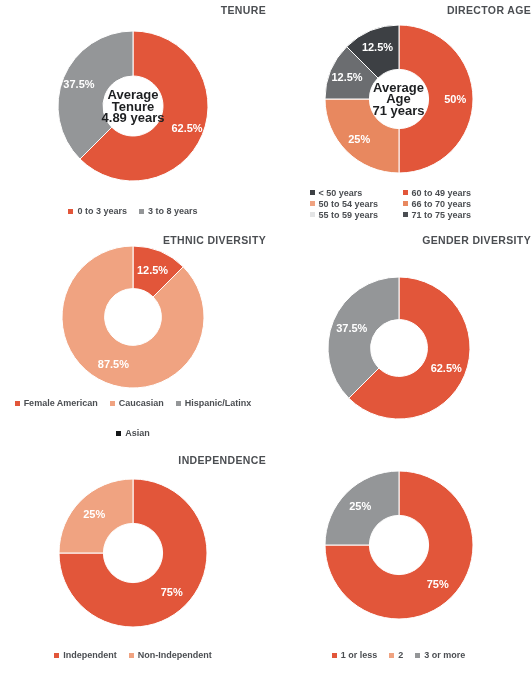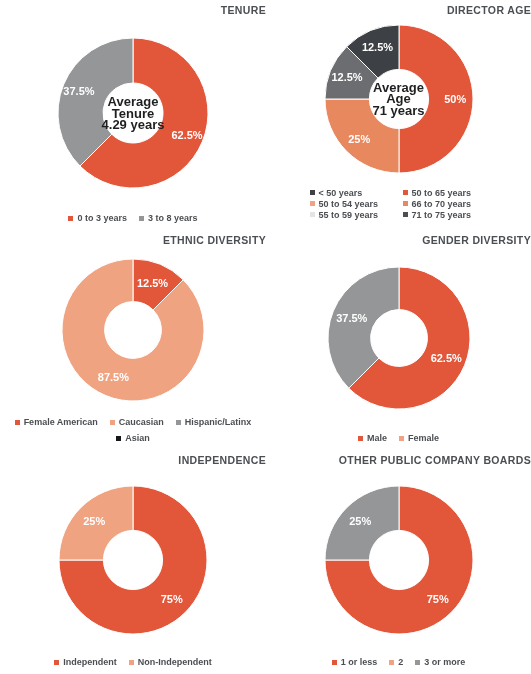--- a/index.html
+++ b/index.html
@@ -78,21 +78,21 @@
     width: 190px;
     margin: 6px auto;
   }
   .legend-item {
     display: inline-flex;
     align-items: center;
     font-size: 9px;
     font-weight: bold;
     color: #4b4e52;
     white-space: nowrap;
-    margin: 3px 6px;
+    margin: 10px 6px;
   }
   .legend.cols2 .legend-item {
     width: 50%;
     margin: 0;
     box-sizing: border-box;
     padding: 0.5px 0;
   }
   .legend.cols2 .legend-item:nth-child(odd) { justify-content: flex-start; padding-left: 6px; }
   .legend.cols2 .legend-item:nth-child(even) { justify-content: flex-start; padding-left: 4px; }
   .swatch {
@@ -113,21 +113,21 @@
     <div class="chart-title">TENURE</div>
     <div class="donut-wrap">
       <div class="donut" style="width: 150px; height: 150px;"><svg width="150" height="150" viewBox="0 0 150 150">
             <path d="M 75 0 A 75 75 0 1 1 21.96699141100894 128.03300858899107 L 53.78679656440357 96.21320343559643 A 30 30 0 1 0 75 45 Z" fill="#E2563A" stroke="#ffffff" stroke-width="1"></path>
             <text x="129.04695265191026" y="101.38698079335775" text-anchor="middle" class="slice-label">62.5%</text>
             <path d="M 21.96699141100894 128.03300858899107 A 75 75 0 0 1 74.99999999999999 0 L 75 45 A 30 30 0 0 0 53.78679656440357 96.21320343559643 Z" fill="#949698" stroke="#ffffff" stroke-width="1"></path>
             <text x="20.95304734808971" y="56.61301920664228" text-anchor="middle" class="slice-label">37.5%</text>
           </svg><div class="center-label">
             <div>Average</div>
             <div>Tenure</div>
-            <div>4.29 years</div>
+            <div>4.89 years</div>
           </div></div>
     </div>
     <div class="legend">
         <div class="legend-item">
           <span class="swatch" style="background: rgb(226, 86, 58);"></span>
           <span class="legend-label">0 to 3 years</span>
         </div>
         <div class="legend-item">
           <span class="swatch" style="background: rgb(148, 150, 152);"></span>
           <span class="legend-label">3 to 8 years</span>
@@ -153,21 +153,21 @@
             <div>71 years</div>
           </div></div>
     </div>
     <div class="legend cols2">
         <div class="legend-item">
           <span class="swatch" style="background: rgb(61, 64, 68);"></span>
           <span class="legend-label">&lt; 50 years</span>
         </div>
         <div class="legend-item">
           <span class="swatch" style="background: rgb(226, 86, 58);"></span>
-          <span class="legend-label">50 to 65 years</span>
+          <span class="legend-label">60 to 49 years</span>
         </div>
         <div class="legend-item">
           <span class="swatch" style="background: rgb(240, 163, 129);"></span>
           <span class="legend-label">50 to 54 years</span>
         </div>
         <div class="legend-item">
           <span class="swatch" style="background: rgb(232, 136, 95);"></span>
           <span class="legend-label">66 to 70 years</span>
         </div>
         <div class="legend-item">
@@ -214,30 +214,20 @@
   <div class="panel">
     <div class="chart-title">GENDER DIVERSITY</div>
     <div class="donut-wrap">
       <div class="donut" style="width: 142px; height: 142px;"><svg width="142" height="142" viewBox="0 0 142 142">
             <path d="M 71 0 A 71 71 0 1 1 20.795418535755132 121.20458146424488 L 50.91816741430205 91.08183258569795 A 28.400000000000002 28.400000000000002 0 1 0 71 42.599999999999994 Z" fill="#E2563A" stroke="#ffffff" stroke-width="1"></path>
             <text x="118.22872170197698" y="94.56277706250339" text-anchor="middle" class="slice-label">62.5%</text>
             <path d="M 20.795418535755132 121.20458146424488 A 71 71 0 0 1 70.99999999999999 0 L 71 42.599999999999994 A 28.400000000000002 28.400000000000002 0 0 0 50.91816741430205 91.08183258569795 Z" fill="#949698" stroke="#ffffff" stroke-width="1"></path>
             <text x="23.771278298023013" y="55.43722293749664" text-anchor="middle" class="slice-label">37.5%</text>
           </svg></div>
     </div>
-    <div class="legend">
-        <div class="legend-item">
-          <span class="swatch" style="background: rgb(226, 86, 58);"></span>
-          <span class="legend-label">Male</span>
-        </div>
-        <div class="legend-item">
-          <span class="swatch" style="background: rgb(240, 163, 129);"></span>
-          <span class="legend-label">Female</span>
-        </div>
-      </div>
   </div>
 
   <div class="panel">
     <div class="chart-title">INDEPENDENCE</div>
     <div class="donut-wrap">
       <div class="donut" style="width: 148px; height: 148px;"><svg width="148" height="148" viewBox="0 0 148 148">
             <path d="M 74 0 A 74 74 0 1 1 0 74.00000000000001 L 44.4 74 A 29.6 29.6 0 1 0 74 44.4 Z" fill="#E2563A" stroke="#ffffff" stroke-width="1"></path>
             <text x="112.72116733777534" y="116.72116733777534" text-anchor="middle" class="slice-label">75%</text>
             <path d="M 0 74.00000000000001 A 74 74 0 0 1 73.99999999999999 0 L 74 44.4 A 29.6 29.6 0 0 0 44.4 74 Z" fill="#F0A381" stroke="#ffffff" stroke-width="1"></path>
             <text x="35.27883266222465" y="39.278832662224666" text-anchor="middle" class="slice-label">25%</text>
@@ -249,21 +239,20 @@
           <span class="legend-label">Independent</span>
         </div>
         <div class="legend-item">
           <span class="swatch" style="background: rgb(240, 163, 129);"></span>
           <span class="legend-label">Non-Independent</span>
         </div>
       </div>
   </div>
 
   <div class="panel">
-    <div class="chart-title">OTHER PUBLIC COMPANY BOARDS</div>
     <div class="donut-wrap">
       <div class="donut" style="width: 148px; height: 148px;"><svg width="148" height="148" viewBox="0 0 148 148">
             <path d="M 74 0 A 74 74 0 1 1 0 74.00000000000001 L 44.4 74 A 29.6 29.6 0 1 0 74 44.4 Z" fill="#E2563A" stroke="#ffffff" stroke-width="1"></path>
             <text x="112.72116733777534" y="116.72116733777534" text-anchor="middle" class="slice-label">75%</text>
             <path d="M 0 74.00000000000001 A 74 74 0 0 1 73.99999999999999 0 L 74 44.4 A 29.6 29.6 0 0 0 44.4 74 Z" fill="#949698" stroke="#ffffff" stroke-width="1"></path>
             <text x="35.27883266222465" y="39.278832662224666" text-anchor="middle" class="slice-label">25%</text>
           </svg></div>
     </div>
     <div class="legend">
         <div class="legend-item">

